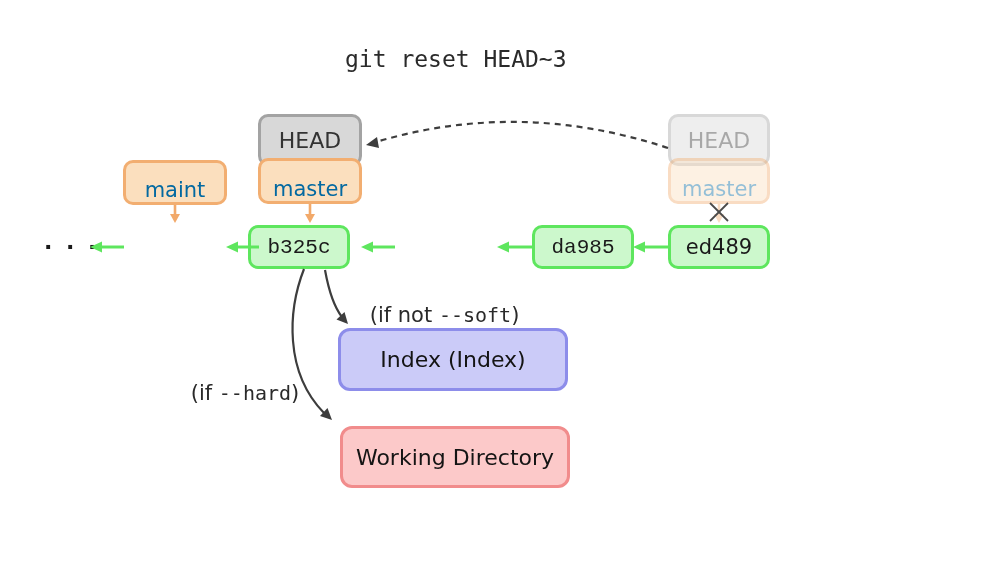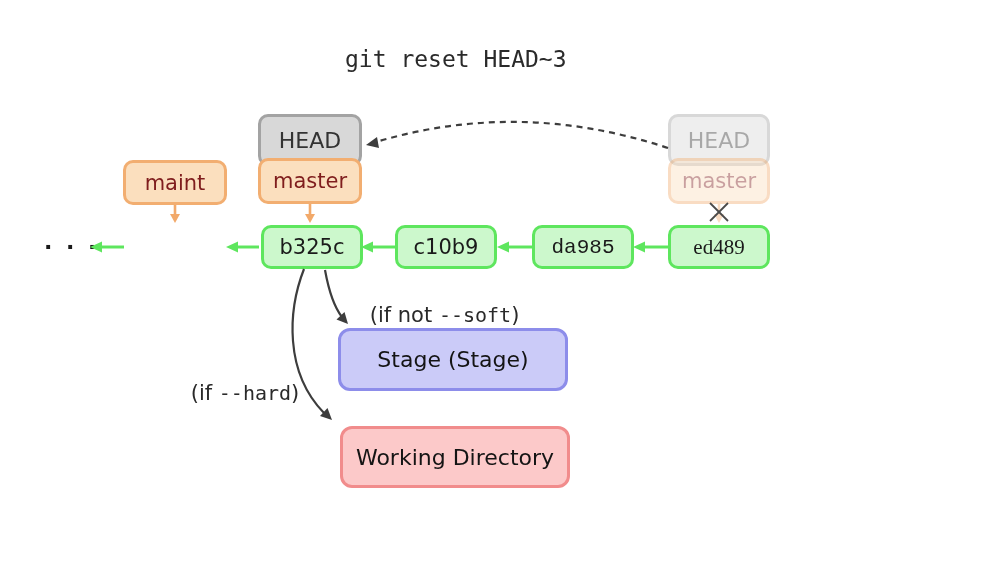--- a/index.html
+++ b/index.html
@@ -24,21 +24,22 @@
   .box{
     position:absolute; display:flex; align-items:center; justify-content:center;
     box-sizing:border-box; border-radius:10px; font-size:21px;
   }
   .commit{
     border:3px solid var(--commit-border); background:var(--commit-fill);
     width:102px; height:44px; top:225px; color:#1a1a1a;
   }
   .branch{
     border:3px solid var(--branch-border); background:var(--branch-fill);
-    color:#7f1d1d;
+    color:#0369a1;
+    align-items:flex-end;
   }
   .headbox{
     border:3px solid var(--head-border); background:var(--head-fill);
     color:#333; font-size:22px;text-align:right;
   }
   .bigbox{
     border:3px solid; border-radius:12px; font-size:22px; color:#141414;
   }
   .faded{opacity:0.42;}
   .note{position:absolute; font-size:21px; color:#2a2a2a; white-space:pre;}
@@ -74,36 +75,33 @@
 
   <div class="box headbox faded" style="left:668px; top:114px; width:102px; height:52px;">
     <span>HEAD</span>
   </div>
   <div class="box branch faded" style="left:668px; top:158px; width:102px; height:46px;">
     <span>master</span>
   </div>
 
   <div class="dots" style="left:44px; top:234px;">· · ·</div>
 
-  <div class="box commit" style="left:261px;">
+  <div class="box commit" style="left:248px;font-family:Liberation Mono, monospace;">
     <span>b325c</span>
-  </div>
-  <div class="box commit" style="left:395px;">
-    <span>c10b9</span>
   </div>
   <div class="box commit" style="left:532px;font-family:Liberation Mono, monospace;">
     <span>da985</span>
   </div>
-  <div class="box commit" style="left:668px;font-family:Liberation Serif, serif;">
+  <div class="box commit" style="left:668px;">
     <span>ed489</span>
   </div>
 
   <div class="box bigbox" style="left:338px; top:328px; width:230px; height:63px;
        border-color:var(--stage-border); background:var(--stage-fill);">
-    <span>Stage (Stage)</span>
+    <span>Index (Index)</span>
   </div>
   <div class="box bigbox" style="left:340px; top:426px; width:230px; height:62px;
        border-color:var(--working-border); background:var(--working-fill);">
     <span>Working Directory</span>
   </div>
 
   <div class="note" style="left:343px; top:279px;">
     <span>(if not </span><span class="mono">--soft</span><span>)</span>
   </div>
   <div class="note" style="left:164px; top:357px;">

